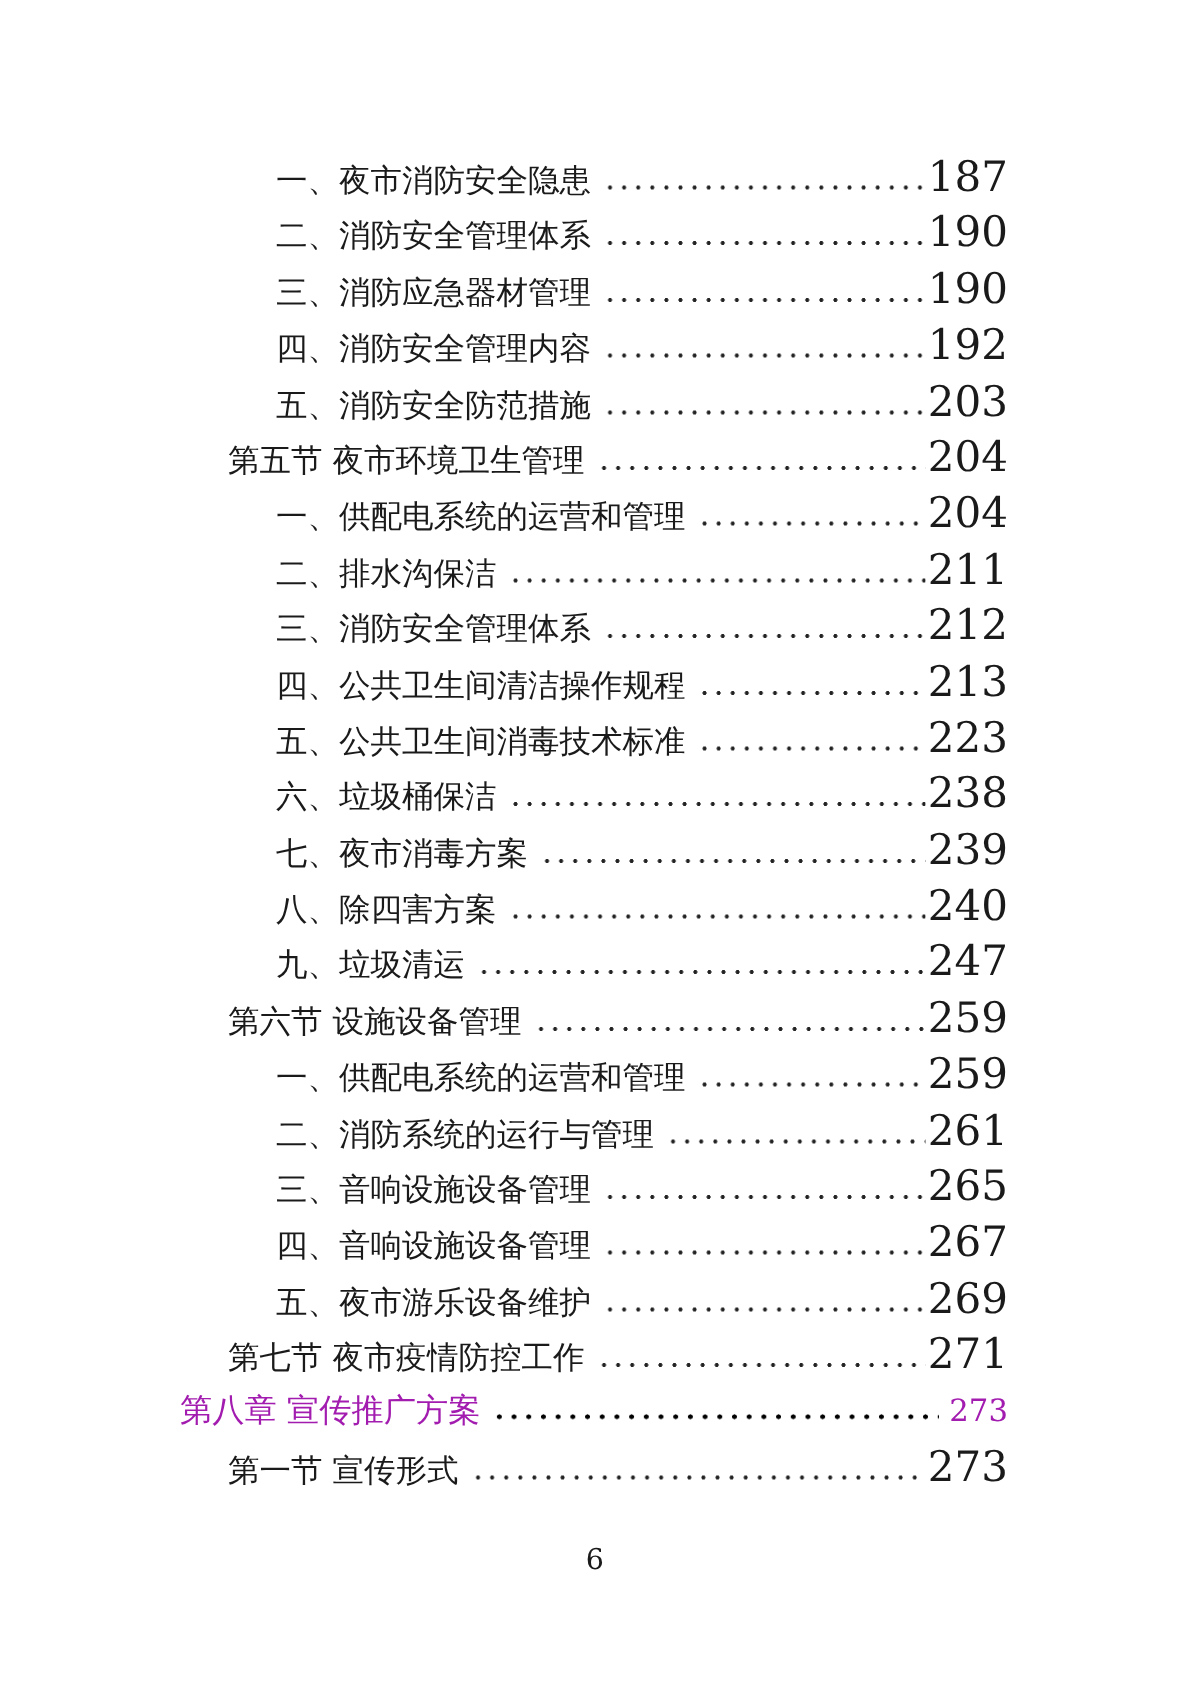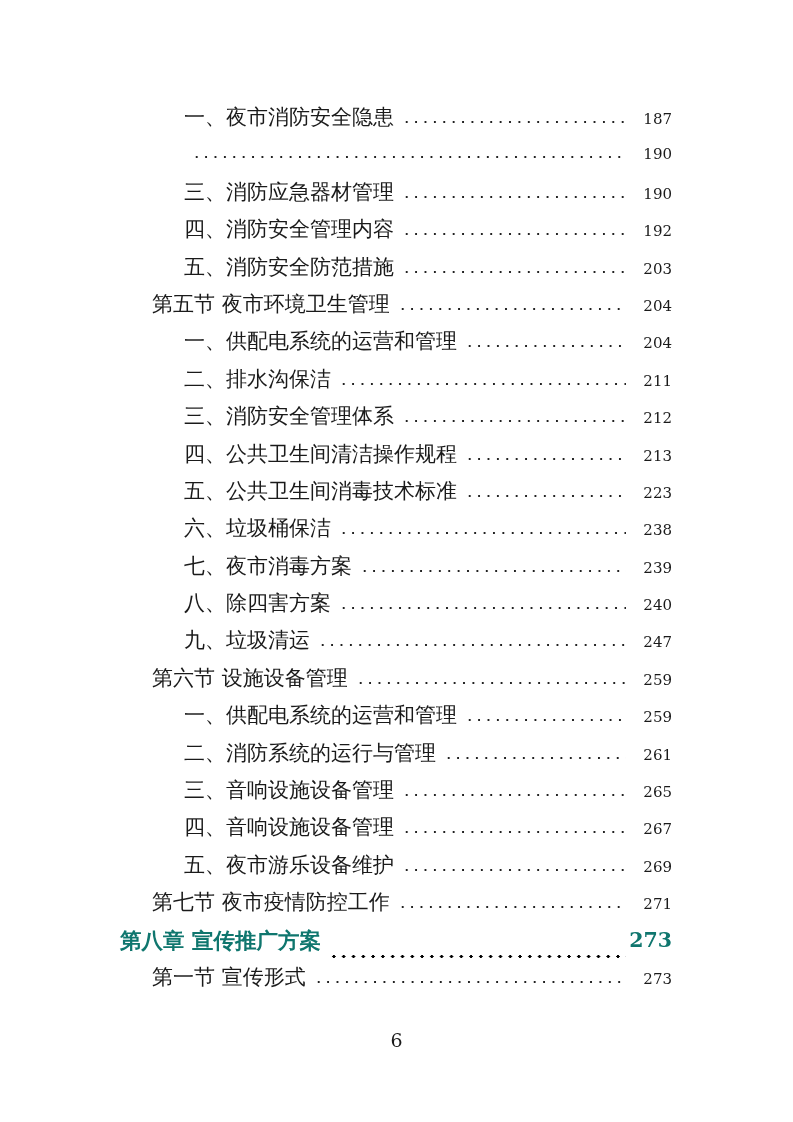--- a/index.html
+++ b/index.html
@@ -30,24 +30,23 @@
     display: flex;
     align-items: baseline;
     height: 37.4px;
     line-height: 37.4px;
     font-size: 21px;
     white-space: nowrap;
   }
   .row.section { padding-left: 32px; }
   .row.item    { padding-left: 64px; }
   .row.chapter {
-    font-weight: bold;
-    color: #0f766e;
+    font-weight: normal;
+    color: #a21caf;
     font-size: 21.5px;
-    align-items: flex-end;
   }
   .label {
     flex: 0 0 auto;
   }
   .leader {
     flex: 1 1 auto;
     height: 4px;
     margin: 0 2px 0 8px;
     background-image: radial-gradient(circle, #222222 1.15px, rgba(0,0,0,0) 1.5px);
     background-size: 9.4px 4px;
@@ -56,21 +55,21 @@
   }
   .chapter .leader {
     height: 5px;
     background-image: radial-gradient(circle, #000000 1.45px, rgba(0,0,0,0) 1.75px);
     background-size: 9.8px 5px;
   }
   .pagenum {
     flex: 0 0 auto;
     min-width: 44px;
     text-align: right;
-    font-size: 15px;
+    font-size: 28px;
   }
   .chapter .pagenum {
     font-size: 20.5px;
   }
   .footer {
     position: absolute;
     top: 1026px;
     left: 0;
     width: 100%;
     text-align: center;
@@ -84,20 +83,21 @@
 
 <div class="page">
 
   <div class="toc">
       <div class="row item">
     <span class="label">一、夜市消防安全隐患</span>
     <span class="leader"></span>
     <span class="pagenum">187</span>
   </div>
       <div class="row item">
+    <span class="label">二、消防安全管理体系</span>
     <span class="leader"></span>
     <span class="pagenum">190</span>
   </div>
       <div class="row item">
     <span class="label">三、消防应急器材管理</span>
     <span class="leader"></span>
     <span class="pagenum">190</span>
   </div>
       <div class="row item">
     <span class="label">四、消防安全管理内容</span>

